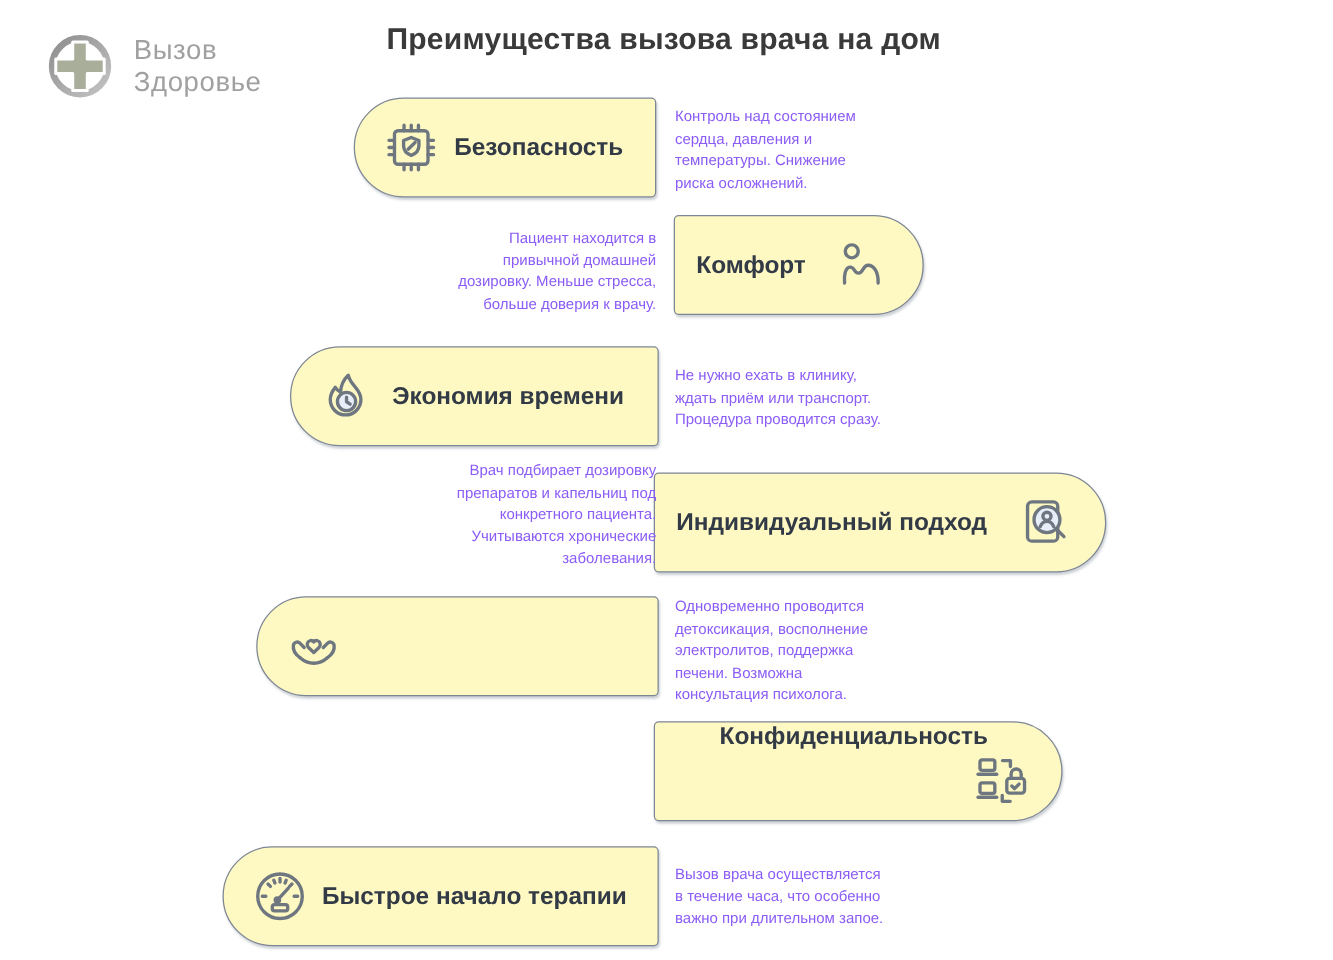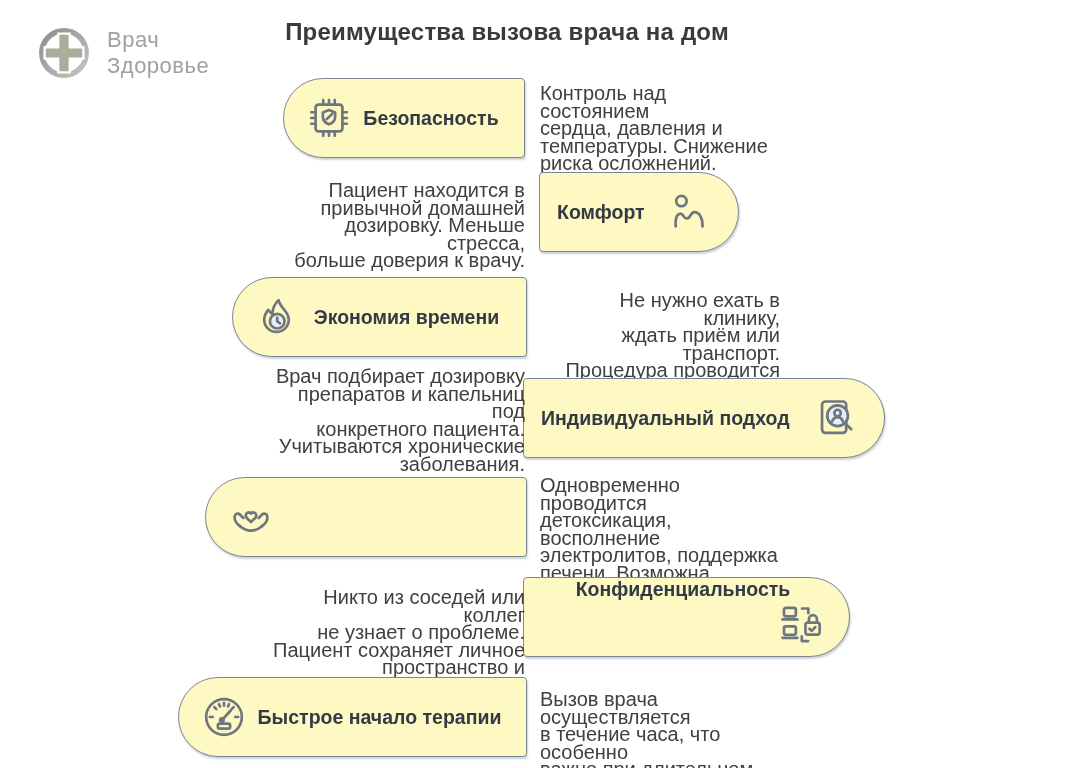--- a/index.html
+++ b/index.html
@@ -11,21 +11,21 @@
     font-family:"Liberation Sans","DejaVu Sans",sans-serif;
     overflow:hidden;
   }
   
   .logo{position:absolute;left:33px;top:22px;display:flex;align-items:center;}
   .logo-icon{width:62px;height:62px;flex:0 0 auto;}
   .logo-text{margin-left:12px;color:#a0a0a0;font-size:22px;line-height:26px;letter-spacing:.5px;font-weight:400;}
   
   .main-title{
     position:absolute;left:0;top:18px;width:1014px;
-    text-align:center;font-size:24px;font-weight:bold;color:#3a3a3a;letter-spacing:.2px;
+    text-align:center;font-size:24px;font-weight:bold;color:#3a3a3a;letter-spacing:.2px;padding-left:24px;
   }
   
   .card{
     position:absolute;height:80px;
     background:#fef9c3;
     border:1.5px solid #7d8694;
     box-shadow:1px 2px 2px rgba(110,120,135,.35);
     display:flex;align-items:center;box-sizing:border-box;
   }
   .card.left-round{border-radius:41px 4px 4px 41px;padding:0 14px 0 22px;}
@@ -41,26 +41,26 @@
   
   .c0{left:283px;top:78px;width:242px;}
   .c1{left:523px;top:172px;width:200px;margin-left:16px;}
   .c2{left:232px;top:277px;width:295px;}
   .c3{left:523px;top:378px;width:362px;}
   .c4{left:205px;top:477px;width:322px;}
   .c5{left:523px;top:577px;width:327px;flex-direction:column;}
   .c6{left:178px;top:677px;width:349px;}
   
   .desc{
-    position:absolute;font-size:20px;line-height:17.5px;color:#404040;
+    position:absolute;font-size:12px;line-height:17.5px;color:#8b5cf6;
     white-space:pre-line;
   }
   .d0{left:540px;top:85px;width:230px;}
   .d1{right:541px;top:182px;width:240px;text-align:right;}
-  .d2{left:540px;top:292px;width:240px;text-align:right;}
+  .d2{left:540px;top:292px;width:240px;}
   .d3{right:541px;top:368px;width:250px;text-align:right;}
   .d4{left:540px;top:477px;width:250px;}
   .d5{right:541px;top:589px;width:260px;text-align:right;}
   .d6{left:540px;top:691px;width:270px;}
   
   .ic{stroke:#6e7680;fill:none;stroke-width:1.4;stroke-linecap:round;stroke-linejoin:round;}
   .ic-fill-bg{fill:#e8eef9;}
 </style>
 </head>
 <body>
@@ -74,21 +74,21 @@
           <linearGradient id="ringGrad" x1="0" y1="0" x2="1" y2="1">
             <stop offset="0" stop-color="#8d8d8d"></stop>
             <stop offset="1" stop-color="#c4c4c4"></stop>
           </linearGradient>
         </defs>
         <circle cx="32" cy="32" r="23" fill="none" stroke="url(#ringGrad)" stroke-width="5.5"></circle>
         <path d="M26 12h12v14h14v12H38v14H26V38H12V26h14z" fill="#a9ae9b" stroke="#ffffff" stroke-width="2.5" stroke-linejoin="round"></path>
       </svg>
     </span>
     <div class="logo-text">
-      <div>Врач</div>
+      <div>Вызов</div>
       <div>Здоровье</div>
     </div>
   </div>
 
   <div class="main-title">Преимущества вызова врача на дом</div>
 
   <div class="card left-round c0">
     <span class="icon">
       <svg viewBox="0 0 24 24" class="ic">
         <rect x="5" y="5" width="14" height="14" rx="1.5"></rect>
@@ -175,24 +175,20 @@
         <rect x="2.6" y="13.2" width="6.2" height="4.4" rx="0.9"></rect>
         <path d="M1.8 19.2h7.8"></path>
         <path d="M12 3.9h3.3v2.5"></path>
         <path d="M15.2 20.9H11.9v-2.5"></path>
         <rect x="13.8" y="11.3" width="7.4" height="6.2" rx="1.2"></rect>
         <path d="M15.6 11.3V9.5a2.1 2.1 0 014.2 0v1.8"></path>
         <path d="M15.9 14.5l1.1 1.1 1.9-1.9"></path>
       </svg>
     </span>
   </div>
-  <div class="desc d5">Никто из соседей или коллег
-не узнает о проблеме.
-Пациент сохраняет личное
-пространство и спокойствие.</div>
 
   <div class="card left-round c6">
     <span class="icon">
       <svg viewBox="0 0 24 24" class="ic">
         <circle cx="12" cy="12" r="9.3"></circle>
         <path d="M12 4.6v1.5 M7 6.9l1 1 M17 6.9l-1 1 M4.6 12h1.5 M19.4 12h-1.5 M9.4 5.3l.5 1.2 M14.6 5.3l-.5 1.2"></path>
         <path d="M11.2 13.3l4.3-4.7"></path>
         <circle cx="10.9" cy="13.6" r="0.9"></circle>
         <rect x="8.8" y="15.5" width="6.4" height="2.6" rx="0.9"></rect>
       </svg>

